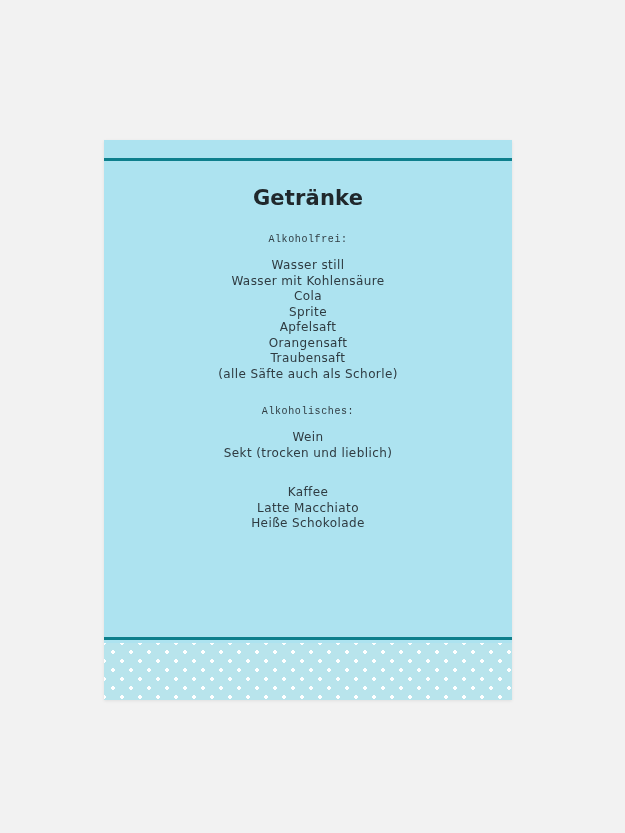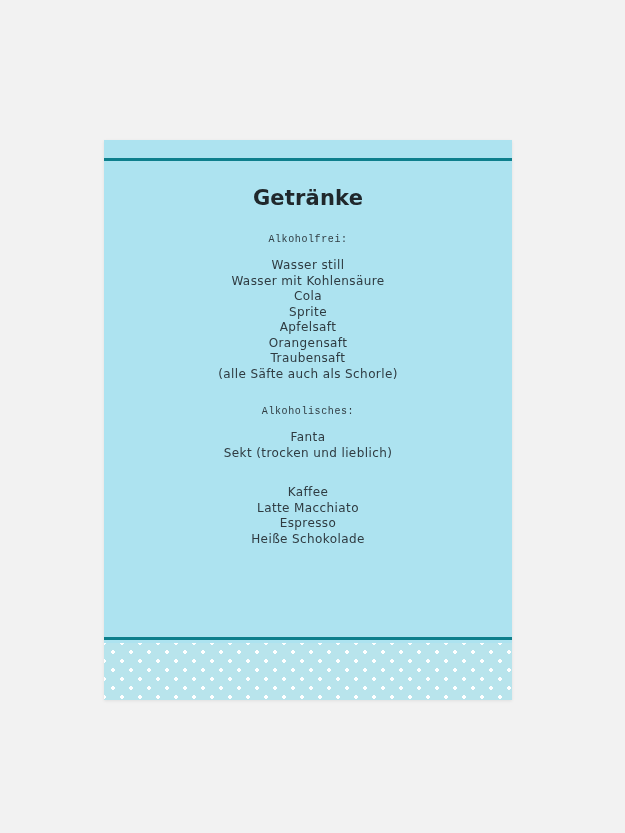--- a/index.html
+++ b/index.html
@@ -111,28 +111,27 @@
         <div class="item">Cola</div>
         <div class="item">Sprite</div>
         <div class="item">Apfelsaft</div>
         <div class="item">Orangensaft</div>
         <div class="item">Traubensaft</div>
         <div class="item">(alle Säfte auch als Schorle)</div>
       </div>
 
       <div class="section">
         <div class="section-label">Alkoholisches:</div>
-        <div class="item">Fanta</div>
+        <div class="item">Wein</div>
         <div class="item">Sekt (trocken und lieblich)</div>
       </div>
 
       <div class="section">
         <div class="item">Kaffee</div>
         <div class="item">Latte Macchiato</div>
-        <div class="item">Espresso</div>
         <div class="item">Heiße Schokolade</div>
       </div>
     </div>
 
     <div class="rule-bottom"></div>
     <div class="dots"></div>
 
   </div>
 </div>
 

